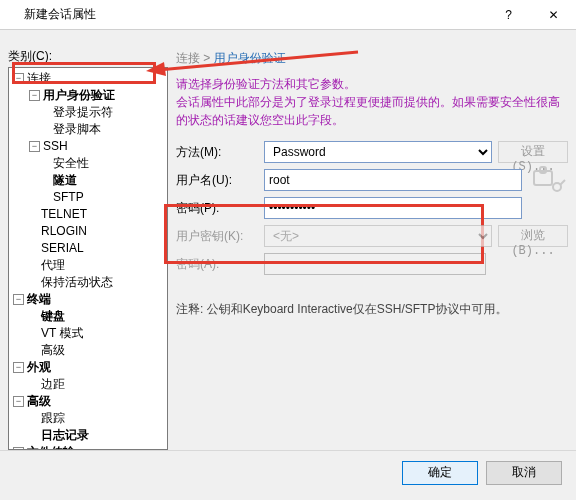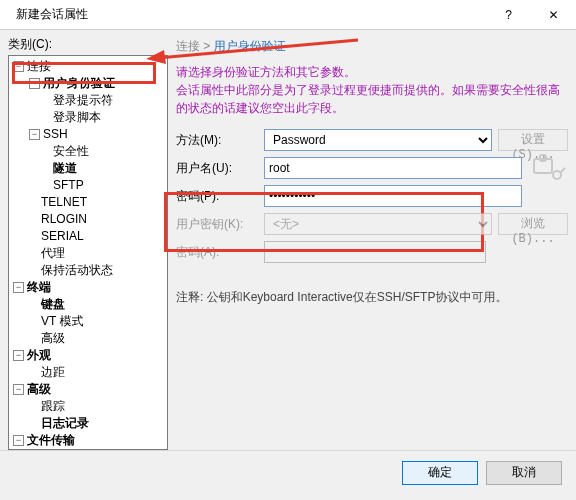--- a/index.html
+++ b/index.html
@@ -13,28 +13,28 @@
     height: 500px;
     overflow: hidden;
   }
   .titlebar {
     height: 30px;
     background: #fff;
     display: flex;
     align-items: center;
     border-bottom: 1px solid #d0d0d0;
   }
-  .titlebar .title { padding-left: 16px; flex: 1; }
+  .titlebar .title { padding-left: 24px; flex: 1; }
   .titlebar .btn {
     width: 45px; height: 30px; display: flex; align-items: center; justify-content: center;
     font-family: "Segoe UI Symbol", sans-serif; font-size: 12px;
   }
   .content {
     display: flex;
-    padding: 6px 8px 0 8px;
+    padding: 18px 8px 0 8px;
     height: 420px;
     background: #f0f0f0;
   }
   .left-col { width: 160px; display: flex; flex-direction: column; }
   .cat-label { margin-bottom: 2px; }
   .tree {
     flex: 1;
     background: #fff;
     border: 1px solid #7a7a7a;
     overflow: auto;

